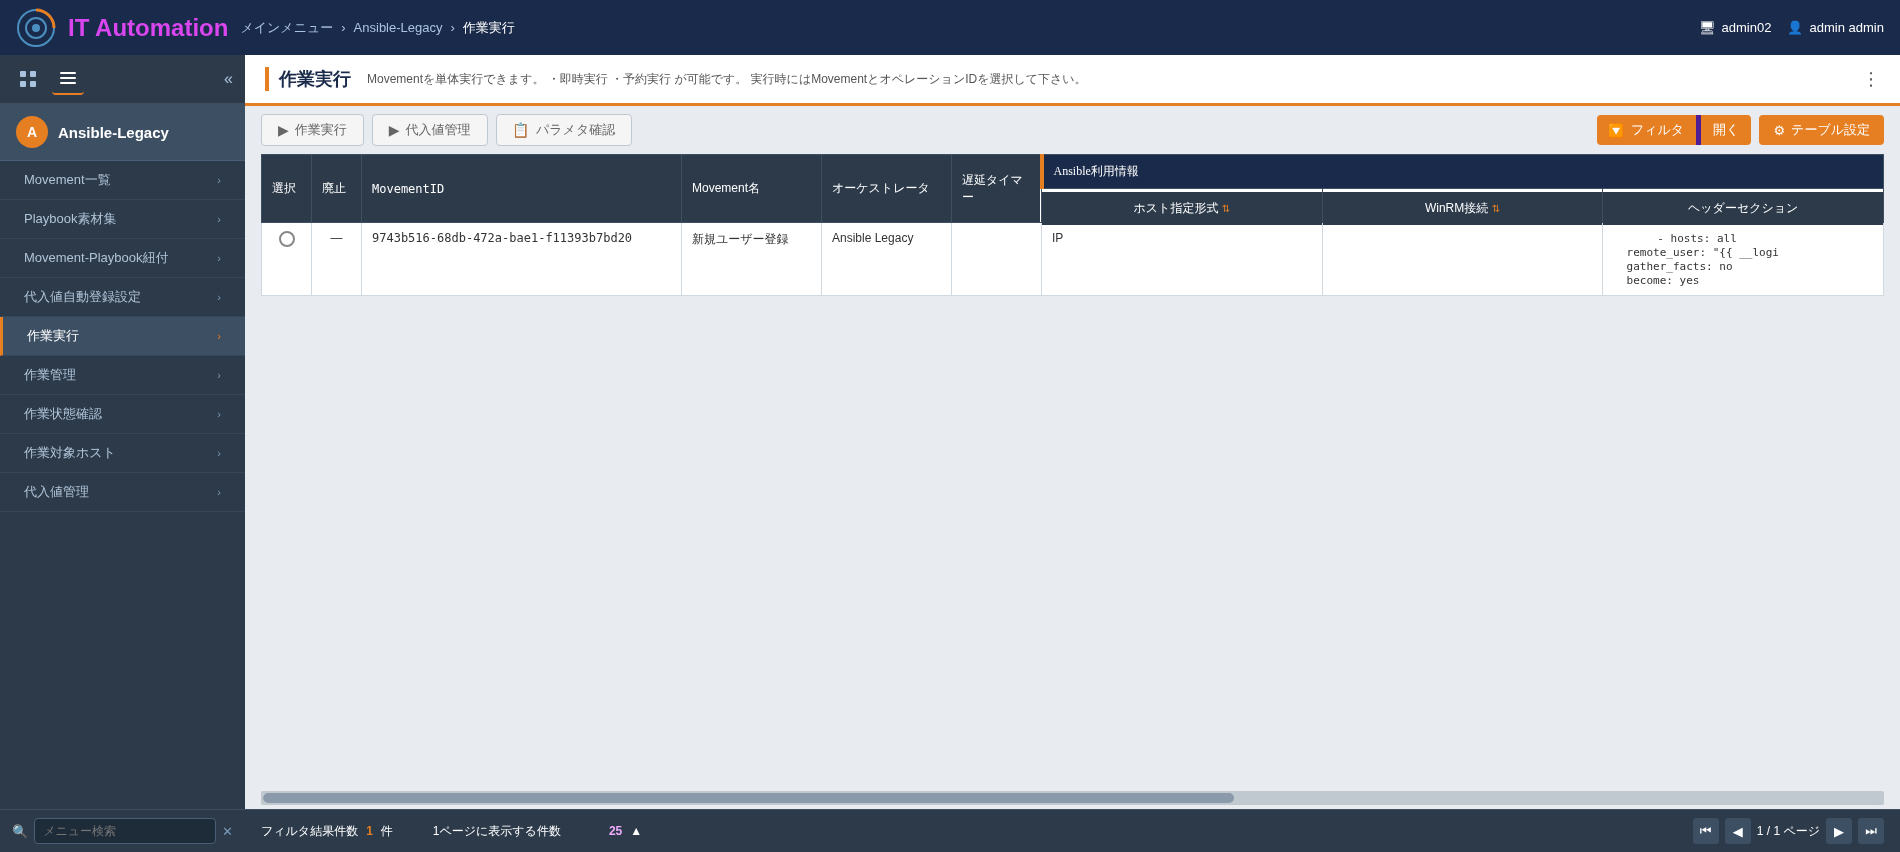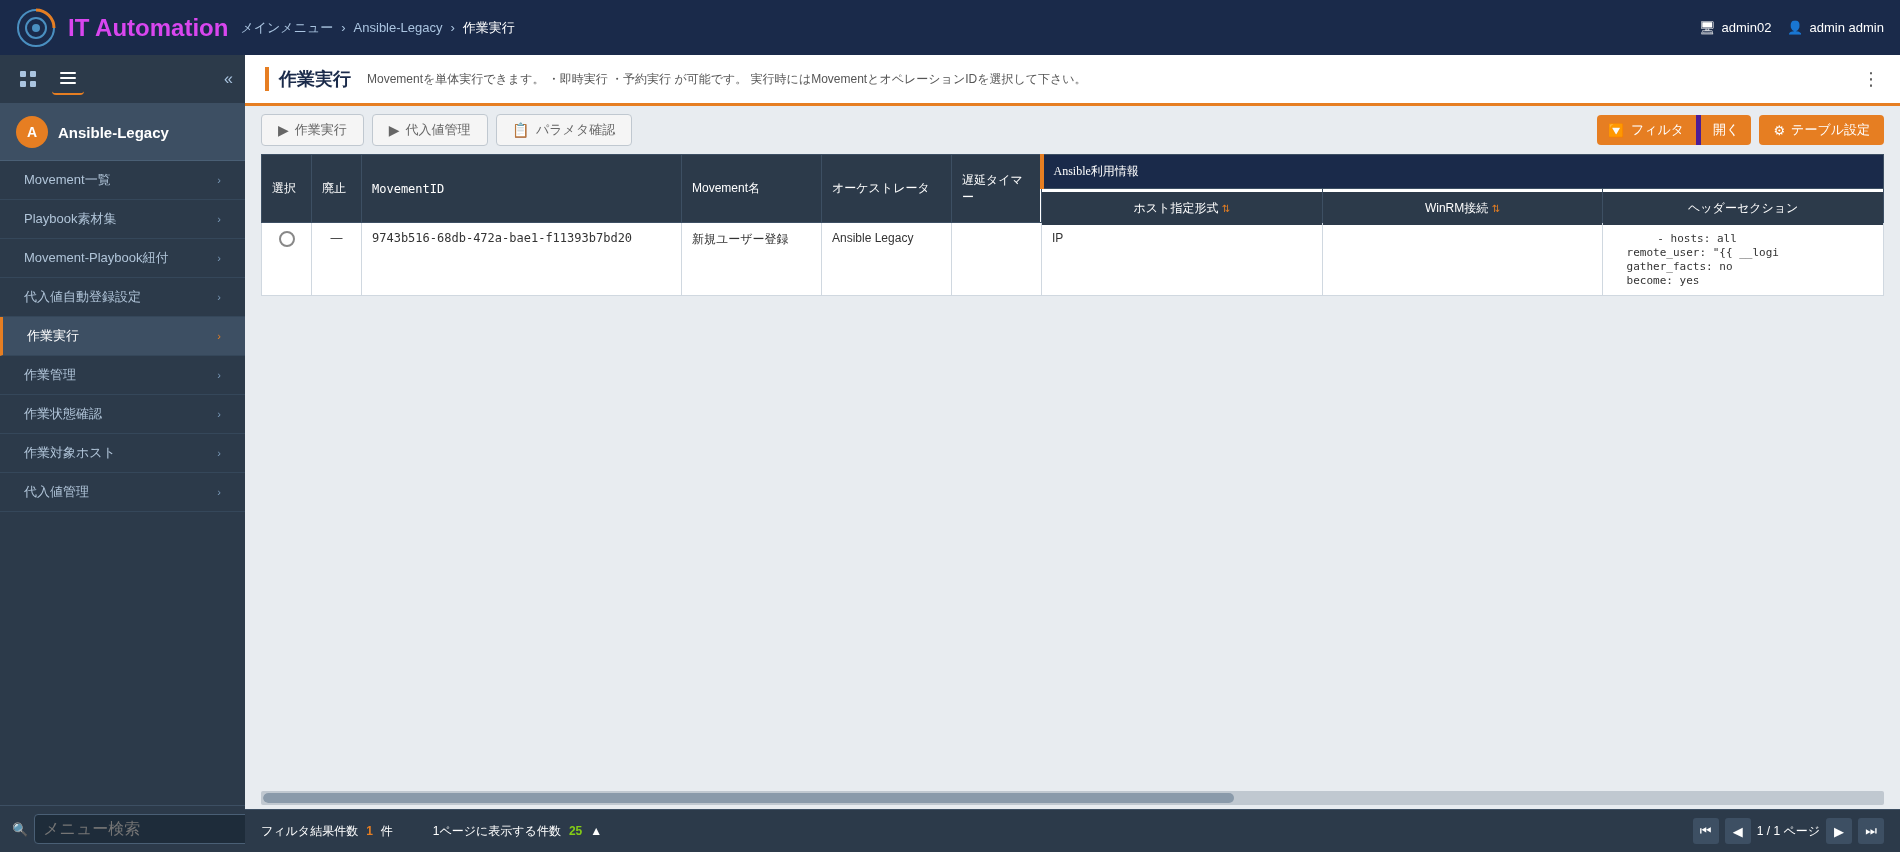--- a/index.html
+++ b/index.html
@@ -60,21 +60,21 @@
     .sidebar-chevron { color: #7a9ab8; font-size: 11px; }
     .sidebar-item.active .sidebar-chevron { color: #e67e22; }
 
     #sidebar-search {
       display: flex; align-items: center; gap: 6px;
       padding: 8px 12px; border-top: 1px solid #3d4f63; margin-top: auto;
       background: #2c3a4a;
     }
     #sidebar-search input {
       flex: 1; background: #1e2c3a; border: 1px solid #4a5f75; color: #b0c4d8;
-      padding: 5px 8px; border-radius: 4px; font-size: 16px; outline: none;
+      padding: 5px 8px; border-radius: 4px; font-size: 12px; outline: none;
     }
     #sidebar-search-clear { color: #7a9ab8; cursor: pointer; }
 
     
     #main {
       flex: 1; display: flex; flex-direction: column; overflow: hidden;
       background: #e8ecf0;
     }
 
     
@@ -168,21 +168,21 @@
 
     
     #footer {
       display: flex; align-items: center; gap: 16px;
       padding: 8px 16px; background: #2c3a4a; color: white;
       border-top: 1px solid #3d4f63; flex-shrink: 0;
     }
     #footer-left { display: flex; align-items: center; gap: 8px; font-size: 12px; }
     #footer-count { color: #e67e22; font-weight: bold; }
     #footer-per-page { display: flex; align-items: center; gap: 8px; font-size: 12px; margin-left: 24px; }
-    #footer-per-page-val { color: #84cc16; font-weight: bold; }
+    #footer-per-page-val { color: #f0abfc; font-weight: bold; margin-left: 40px; }
     #footer-nav { display: flex; align-items: center; gap: 6px; margin-left: auto; }
     .nav-page-btn {
       width: 26px; height: 26px; background: #3d4f63; border: none; color: white;
       border-radius: 3px; cursor: pointer; display: flex; align-items: center; justify-content: center;
       font-size: 13px;
     }
     #footer-page-info { color: white; font-size: 12px; }
 
     
     #scrollbar-area {

